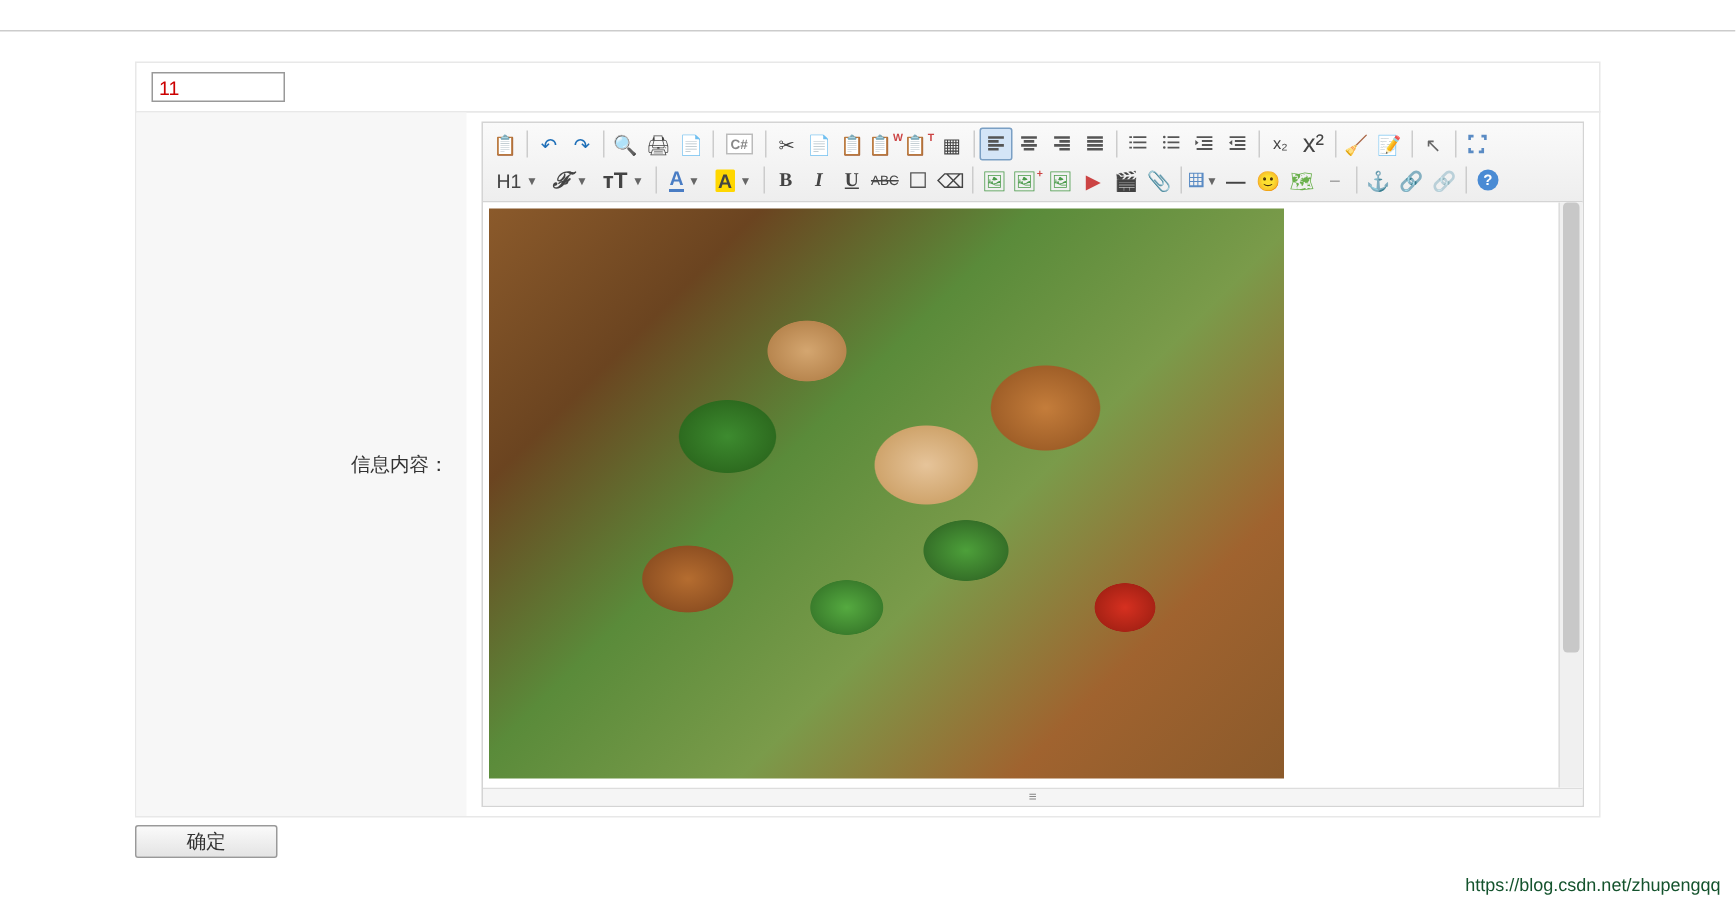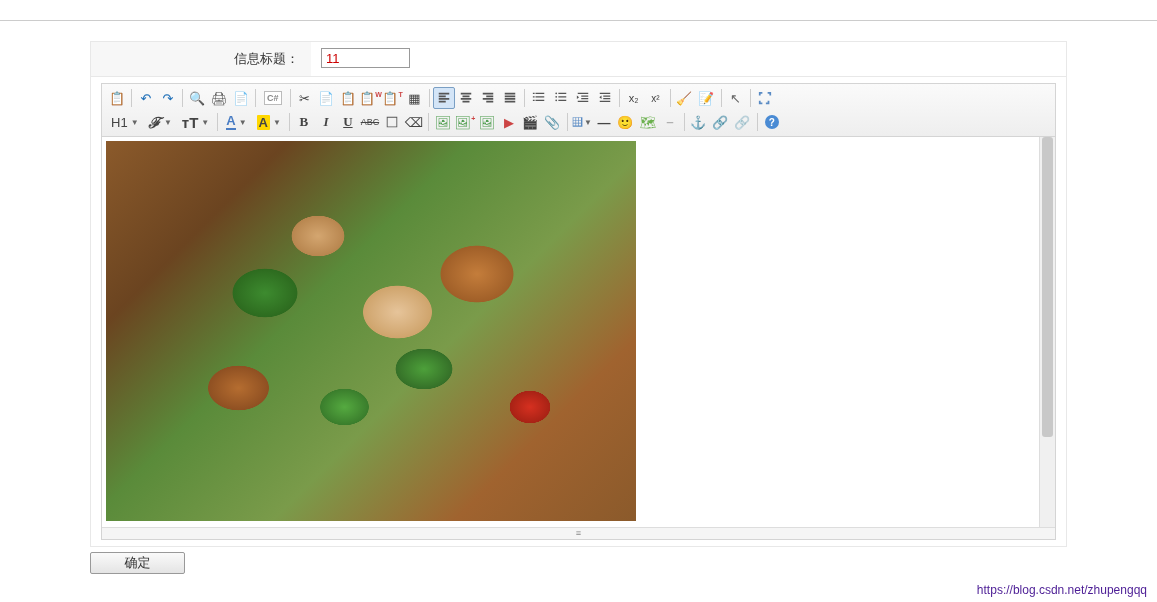--- a/index.html
+++ b/index.html
@@ -32,43 +32,43 @@
       radial-gradient(ellipse 90px 70px at 70% 35%, #c47d3b 0%, #a05f28 40%, transparent 41%),
       radial-gradient(ellipse 75px 55px at 25% 65%, #b56d30 0%, #8f5022 40%, transparent 41%),
       radial-gradient(ellipse 85px 65px at 55% 45%, #e6c49a 0%, #cfa46c 40%, transparent 41%),
       radial-gradient(ellipse 50px 40px at 80% 70%, #d63020 0%, #a82215 40%, transparent 41%),
       radial-gradient(ellipse 65px 50px at 40% 25%, #d4a670 0%, #b8864f 40%, transparent 41%),
       linear-gradient(135deg, #8b5a2b 0%, #6b4420 20%, #5a8b3a 40%, #7a9b4a 60%, #a0632f 80%, #8b5a2b 100%);
       background-blend-mode: normal; }
     .editor-footer { height: 12px; background: #f5f5f5; border-top: 1px solid #ddd; text-align: center; font-size: 9px; color: #888; cursor: row-resize; }
     .submit-row { padding: 6px 0 0 0; }
     .submit-btn { width: 95px; height: 22px; background: linear-gradient(#fafafa,#e4e4e4); border: 1px solid #999; border-radius: 2px; cursor: pointer; font-size: 13px; color: #333; }
-    .watermark { position: absolute; right: 10px; bottom: 5px; color: #4c1d95; font-size: 12px; }
+    .watermark { position: absolute; right: 10px; bottom: 5px; color: #14532d; font-size: 12px; }
     .ico-hl { background: #ffd700; padding: 0 2px; border-radius: 1px; }
     .ico-bold { font-weight: 900; font-family: serif; }
     .ico-ital { font-style: italic; font-family: serif; font-weight: bold; }
     .ico-under { text-decoration: underline; font-family: serif; font-weight: bold; }
     svg { width: 14px; height: 14px; }
   </style>
 </head>
 <body>
 
 <div class="page">
   <div class="header-line"></div>
 
   <div class="form-wrap">
 
     <div class="form-row title-row">
-      <div class="form-label">信息标题：</div>
       <div class="form-value">
         <input class="text-input" value="11" style="">
       </div>
     </div>
 
     <div class="form-row content-row">
+      <div class="form-label">信息内容：</div>
       <div class="form-value">
         <div class="editor-wrap">
           <div class="toolbar">
             <div class="toolbar-row" id="tb-row1">
                 <span class="tb-btn">
                   <span class="" style="">📋</span>
                 </span>
                 <span class="tb-sep"></span>
                 <span class="tb-btn">
                   <span class="" style=";color:#1e6fb8">↶</span>
@@ -151,21 +151,21 @@
                 <span class="tb-btn">
                   <svg viewBox="0 0 16 16">
                     <path fill="#555" d="M2 2h12v1.5H2zm4 3h8v1.5H6zm0 3h8v1.5H6zM2 11h12v1.5H2zM4 5L1.5 7 4 9z"></path>
                   </svg>
                 </span>
                 <span class="tb-sep"></span>
                 <span class="tb-btn">
                   <span class="" style="font-size:11px">x₂</span>
                 </span>
                 <span class="tb-btn">
-                  <span class="" style="font-size:10px">x²</span>
+                  <span class="" style="font-size:17px">x²</span>
                 </span>
                 <span class="tb-sep"></span>
                 <span class="tb-btn">
                   <span class="" style="">🧹</span>
                 </span>
                 <span class="tb-btn">
                   <span class="" style=";color:#d4a017">📝</span>
                 </span>
                 <span class="tb-sep"></span>
                 <span class="tb-btn">

